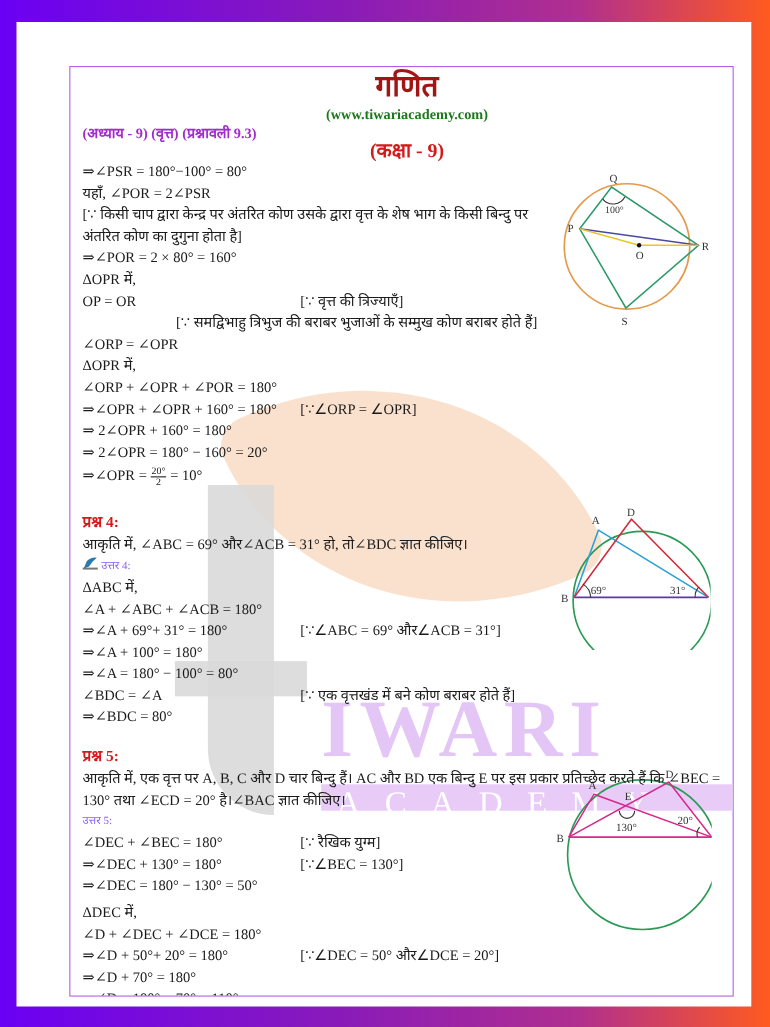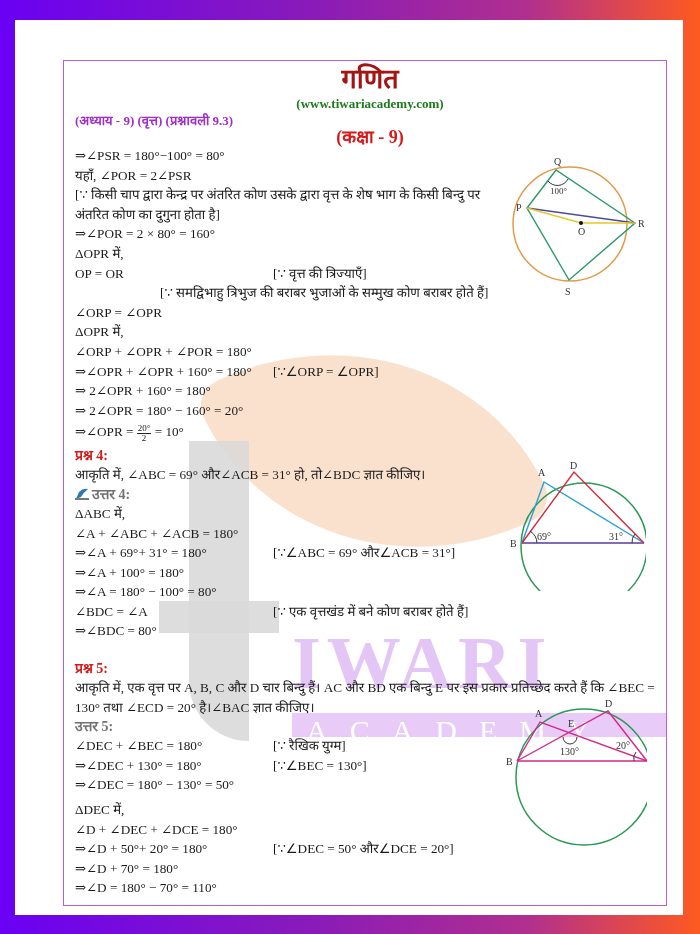--- a/index.html
+++ b/index.html
@@ -49,22 +49,22 @@
   .title { text-align: center; font-size: 27px; font-weight: bold; color: #a31515; margin-top: 2px; line-height: 32px; font-family: "DejaVu Sans", sans-serif; }
   .site { text-align: center; font-size: 13px; font-weight: bold; color: #1c7a1c; line-height: 17px; }
   .chapter { font-size: 13px; font-weight: bold; color: #a12ccc; line-height: 17px; }
   .cls { text-align: center; font-size: 18px; font-weight: bold; color: #d41a1a; line-height: 17px; }
 
   .line { line-height: 19.6px; white-space: nowrap; position: relative; }
   .line .note { position: absolute; left: 198px; top: 0; font-family: Liberation Serif, serif; }
   .wrap { white-space: normal; width: 440px; line-height: 19.6px; }
   .wrapfull { white-space: normal; width: 585px; line-height: 19.6px; }
   .indent { padding-left: 85px; }
-  .q { color: #d41a1a; font-weight: bold; font-size: 14px; line-height: 19px; margin-top: 2px; }
-  .ans { color: #737373; font-weight: bold; font-size: 14px; line-height: 19px; }
+  .q { color: #d41a1a; font-weight: bold; font-size: 14px; line-height: 19px; margin-top: 22px; }
+  .ans { color: #8b5cf6; font-weight: normal; font-size: 10px; line-height: 19px; }
   .gap { height: 5px; }
   .frac { display: inline-block; vertical-align: middle; text-align: center; font-size: 9px; line-height: 9px; }
   .frac span { display: block; }
   .frac .num { border-bottom: 1px solid #222; padding: 0 1px; }
 
   .fig { position: absolute; }
   .fig svg { display: block; }
   .pen-icon { display: inline-block; width: 14px; height: 12px; vertical-align: -1px; margin-right: 3px; }
 </style>
 </head>

